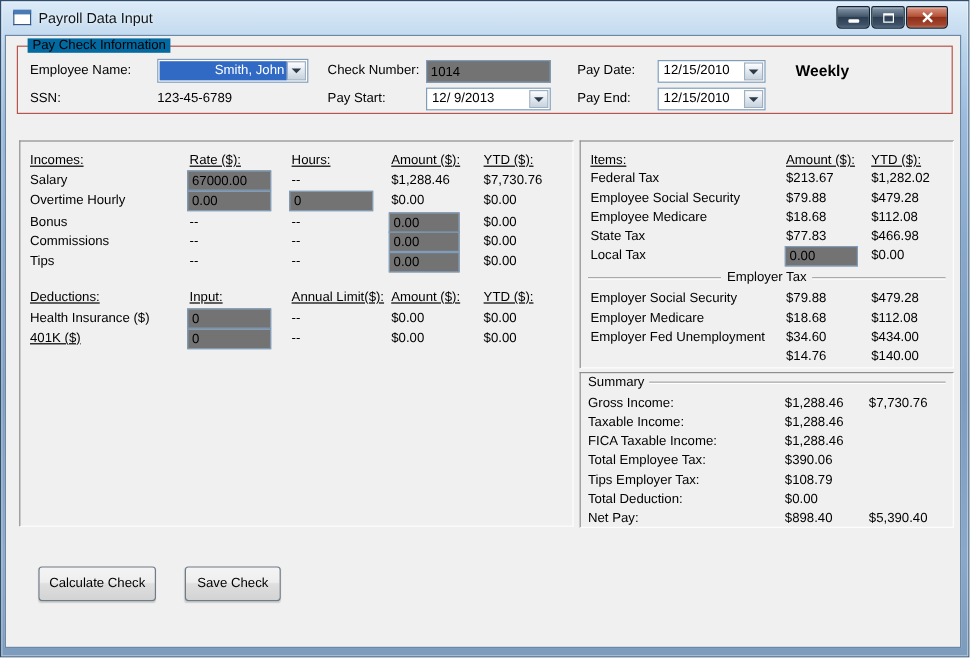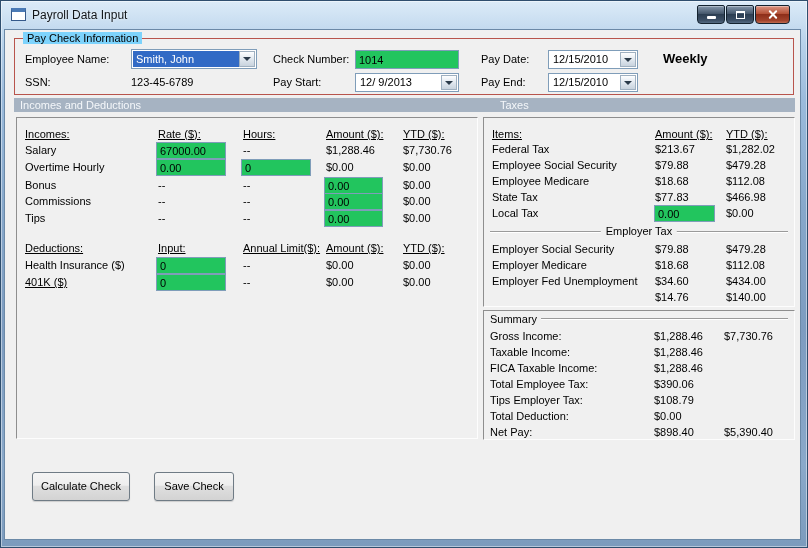--- a/index.html
+++ b/index.html
@@ -26,28 +26,28 @@
   .ic-close { position:relative; width:11px; height:11px; }
   .ic-close::before,.ic-close::after { content:""; position:absolute; left:5px; top:0; width:2px; height:11px; background:#fff; border-radius:1px; }
   .ic-close::before { transform:rotate(45deg); }
   .ic-close::after { transform:rotate(-45deg); }
 
   
   .client { position:absolute; left:3px; top:28px; width:797px; height:511px; background:#F0F0F0; border:1px solid #6B89A7; }
 
   
   .gb { position:absolute; left:9px; top:8px; width:780px; height:57px; border:1px solid #B8544C; }
-  .gb-label { position:absolute; top:-7px; left:8px; background:#7dd3fc; padding:0 4px; white-space:nowrap;text-align:right; }
+  .gb-label { position:absolute; top:-7px; left:8px; background:#0369a1; padding:0 4px; white-space:nowrap;text-align:right; }
   .lbl { position:absolute; white-space:nowrap; }
   .weekly { font-size:13px; font-weight:bold; }
 
   
-  .tb { position:absolute; background:#22c55e; border:1px solid #7F9DB9; font-family:inherit; font-size:11px; padding:0 3px; outline:none; }
+  .tb { position:absolute; background:#737373; border:1px solid #7F9DB9; font-family:inherit; font-size:11px; padding:0 3px; outline:none; }
   .combo,.dtp { position:absolute; background:#fff; border:1px solid #7F9DB9; }
-  .combo-sel { position:absolute; left:1px; top:1px; bottom:1px; right:17px; background:#316AC5; color:#fff; padding:2px 2px 0 3px; overflow:hidden; white-space:nowrap; }
+  .combo-sel { position:absolute; left:1px; top:1px; bottom:1px; right:17px; background:#316AC5; color:#fff; padding:2px 2px 0 3px; overflow:hidden; white-space:nowrap;text-align:right; }
   .dtp-text { position:absolute; left:4px; top:2px; white-space:nowrap; }
   .dd-btn { position:absolute; right:1px; top:1px; bottom:1px; width:16px;
     background:linear-gradient(180deg,#FDFEFF,#DCE4EC 60%,#C8D3DE); border:1px solid #9FB0C0;
     display:flex; align-items:center; justify-content:center; }
   .arr { width:0; height:0; border-left:4px solid transparent; border-right:4px solid transparent; border-top:4px solid #2b3b4a; }
 
   
   .band { position:absolute; left:9px; top:68px; width:781px; height:14px; background:#A6B3C2; color:#F4F7FA; line-height:14px; }
   .band-left { position:absolute; left:6px; white-space:nowrap; }
   .band-right { position:absolute; left:486px; white-space:nowrap; }
@@ -139,24 +139,20 @@
 
       <span class="lbl" style="left:466px;top:37px">Pay End:</span>
       <div class="dtp" style="left:533px;top:34px;width:90px;height:19px">
         <span class="dtp-text">12/15/2010</span>
         <span class="dd-btn">
             <i class="arr"></i>
           </span>
       </div>
     </div>
 
-    <div class="band">
-      <span class="band-left">Incomes and Deductions</span>
-      <span class="band-right">Taxes</span>
-    </div>
 
     <div class="panel panel-incomes">
       <div class="row" style="top:10px">
         <span class="lc1 u">Incomes:</span>
         <span class="lc2 u">Rate ($):</span>
         <span class="lc3 u">Hours:</span>
         <span class="lc4 u">Amount ($):</span>
         <span class="lc5 u">YTD ($):</span>
       </div>
       <div class="row" style="top:26px">

